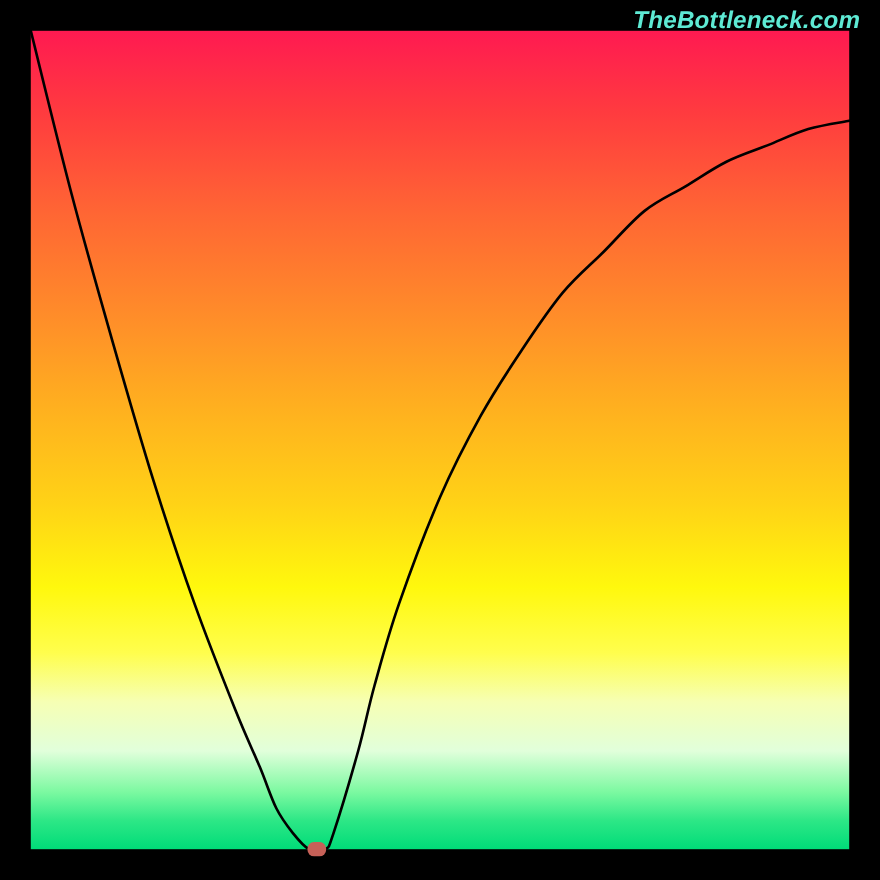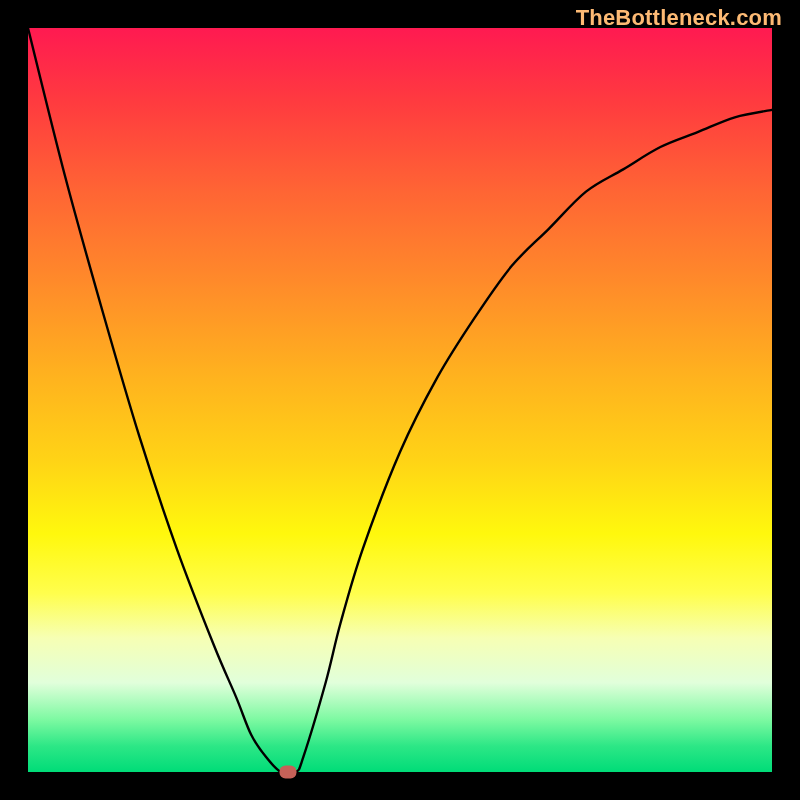--- a/index.html
+++ b/index.html
@@ -14,25 +14,26 @@
   .frame {
     position: relative;
     width: 800px;
     height: 800px;
     background: #000;
   }
   .watermark {
     position: absolute;
     top: 5px;
     right: 18px;
-    color: #fdba74;
+    color: #5eead4;
     font-size: 22px;
     font-weight: 600;
     letter-spacing: 0.2px;
     user-select: none;
+    font-style: italic;
   }
   .plot-area {
     position: absolute;
     left: 28px;
     top: 28px;
     width: 744px;
     height: 744px;
     background: linear-gradient(
       to bottom,
       #ff1a51 0%,

